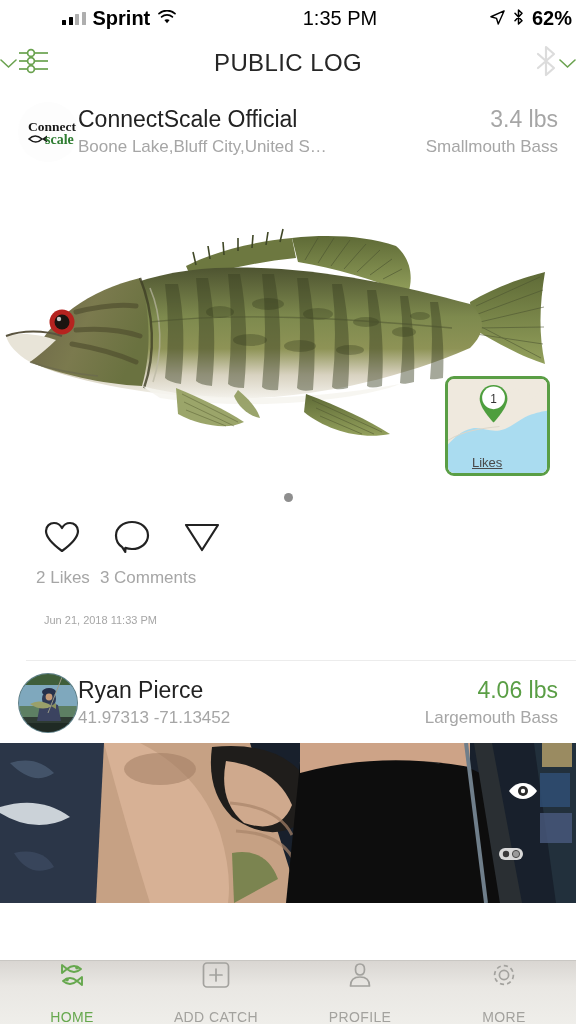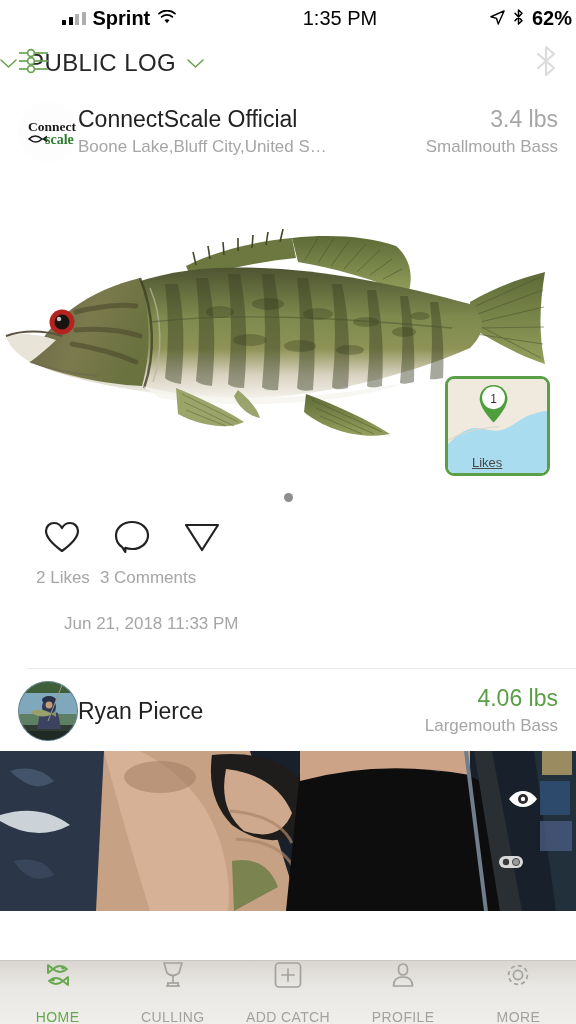--- a/index.html
+++ b/index.html
@@ -42,21 +42,21 @@
   }
   .battery em{ display:block;height:100%;background:#000;border-radius:1.5px;}
 
   
   .navbar{
     height:54px; display:flex; align-items:center;
     padding:0 18px; position:relative; background:#fff;
   }
   .nav-title-wrap{
     position:absolute; left:0; right:0; display:flex;
-    align-items:center; justify-content:flex-start; gap:11px;
+    align-items:center; justify-content:space-between; gap:11px;
   }
   .nav-title{ font-size:24px; letter-spacing:.4px; color:#262626; }
   .chev{ color:#66a84e; font-size:17px; line-height:1; }
   .filter-icon{ z-index:2; }
   .bt-icon{ margin-left:auto; z-index:2; }
 
   
   .post-head{
     display:flex; align-items:center; padding:12px 18px 10px 18px;
   }
@@ -92,21 +92,21 @@
     font-size:13px; color:#4a4a4a; text-decoration:underline;
   }
 
   .dots{ display:flex; justify-content:center; align-items:center; height:30px;}
   .dot{ width:9px;height:9px;border-radius:50%;background:#8e8e8e; }
 
   
   .actions{ display:flex; align-items:center; gap:34px; padding:8px 0 0 44px;}
   .act{ cursor:pointer; }
   .counts{ padding:10px 0 0 36px; font-size:17px; color:#a6a6a6; display:flex; gap:10px;}
-  .stamp{ padding:26px 0 0 44px; font-size:17px; color:#a6a6a6;margin-left:20px; }
+  .stamp{ padding:26px 0 0 44px; font-size:11px; color:#a6a6a6; }
 
   .divider{ height:1px; background:#ececec; margin:34px 0 0 26px; }
 
   
   .photo-media{
     width:100%; height:160px; position:relative; overflow:hidden;
     background:linear-gradient(90deg,#1c2432 0%,#2c3a4c 10%,#b5805f 22%,#caa183 40%,#161616 55%,#101010 72%,#3a4a58 86%,#263140 100%);
   }
   .eye-ic{ position:absolute; right:38px; top:38px; }
   .clip-ic{ position:absolute; right:52px; bottom:38px; }
@@ -407,20 +407,21 @@
           <path d="M22 32 q9 -4 18 0 l3 16 l-24 0 z" fill="#3b4360"></path>
           <path d="M12 31 q10 -6 22 2 q-10 6 -22 -2 z" fill="#9aa06a"></path>
           <path d="M33 33 l5 -3 v6 z" fill="#8a905e"></path>
           <path d="M44 4 L30 40" stroke="#9a9a86" stroke-width="1" fill="none"></path>
           <rect y="50" width="60" height="10" fill="#1f2a24"></rect>
         </g>
       </svg>
     </div>
     <div class="ident">
       <div class="name">Ryan Pierce</div>
+      <div class="sub">41.97313 -71.13452</div>
     </div>
     <div class="weights">
       <div class="w green">4.06 lbs</div>
       <div class="sp">Largemouth Bass</div>
     </div>
   </div>
 
   <div class="photo-media">
     <svg width="576" height="160" viewBox="0 0 576 160" preserveAspectRatio="none" style="position:absolute;inset:0;">
       <rect width="576" height="160" fill="#18202c"></rect>
@@ -481,35 +482,20 @@
           <circle cx="22" cy="6.6" r=".9" fill="#66a84e"></circle>
           <path d="M22 20 q-7 -6 -14 0 q7 6 14 0 z"></path>
           <path d="M22 20 l5 -4 v8 z"></path>
           <circle cx="12" cy="18.6" r=".9" fill="#66a84e"></circle>
         </g>
       </svg>
     </span>
     <span class="lbl">HOME</span>
   </div>
 
-  <div class="tab">
-    <span>
-      <svg width="32" height="28" viewBox="0 0 32 28">
-        <g stroke="#a3a29e" stroke-width="1.7" fill="none" stroke-linejoin="round">
-          <path d="M7 2 L25 2 L22 12 q-6 5 -12 0 Z"></path>
-          <path d="M16 14 L16 22"></path>
-          <path d="M9 25 L23 25"></path>
-          <path d="M10 22 L22 22"></path>
-          <path d="M11 25 L11 22"></path>
-            <path d="M21 25 L21 22"></path>
-        </g>
-      </svg>
-    </span>
-    <span class="lbl">CULLING</span>
-  </div>
 
   <div class="tab">
     <span>
       <svg width="30" height="28" viewBox="0 0 30 28">
         <rect x="2.5" y="2" width="25" height="24" rx="3.5" fill="none" stroke="#a3a29e" stroke-width="1.7"></rect>
         <path d="M15 8 L15 20 M9 14 L21 14" stroke="#a3a29e" stroke-width="1.7" stroke-linecap="round"></path>
       </svg>
     </span>
     <span class="lbl">ADD CATCH</span>
   </div>

